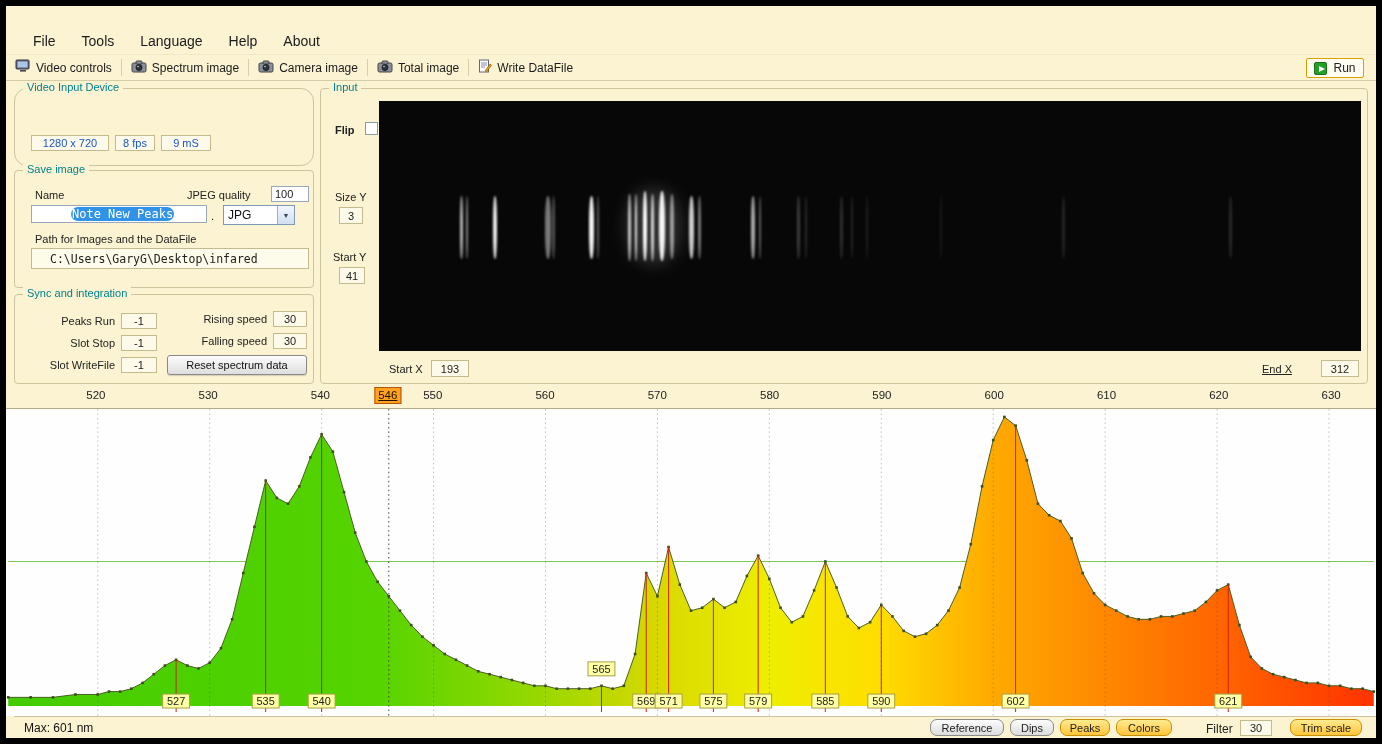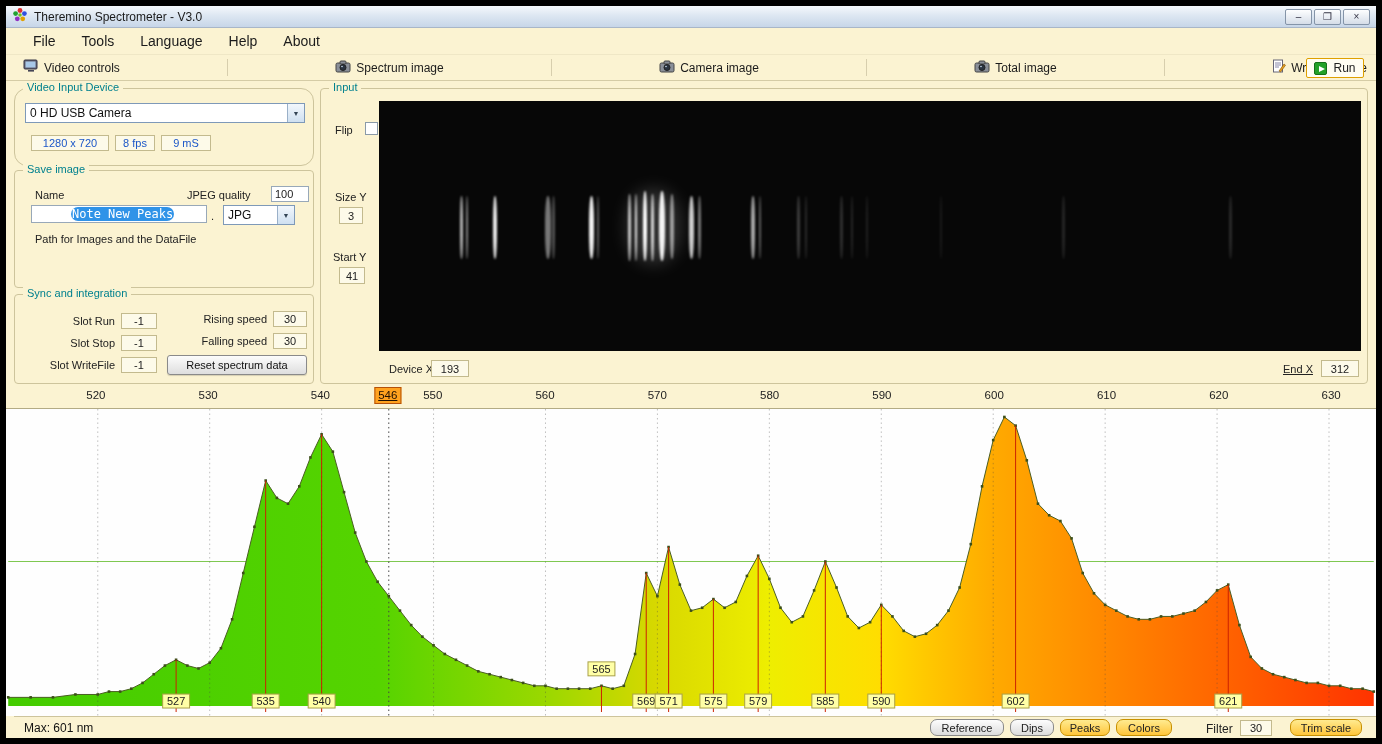--- a/index.html
+++ b/index.html
@@ -10,21 +10,21 @@
   
   .titlebar{position:absolute;left:0;top:0;width:100%;height:22px;background:linear-gradient(#f5f8fc,#dde7f2 45%,#c7d6e8);border-bottom:1px solid #a8b6c8;display:flex;align-items:center;padding:0 6px;}
   .titlebar .title{font-size:12px;color:#1b1b1b;margin-left:6px;flex:1;}
   .winbtn{display:inline-flex;align-items:center;justify-content:center;width:27px;height:16px;margin-left:2px;border:1px solid #8494a8;border-radius:2px;background:linear-gradient(#fdfeff,#d5dde8);font-size:10px;color:#334;cursor:default;}
 
   
   .menubar{position:absolute;left:0;top:22px;width:100%;height:26px;display:flex;align-items:center;padding-left:14px;}
   .menu-item{padding:4px 13px;font-size:14px;color:#1b1b1b;}
 
   
-  .toolbar{position:absolute;left:0;top:48px;width:100%;height:27px;display:flex;align-items:center;border-top:1px solid #efe7c6;border-bottom:1px solid #d5cca6;padding-left:8px;justify-content:space-between;}
+  .toolbar{position:absolute;left:0;top:48px;width:100%;height:27px;display:flex;align-items:center;border-top:1px solid #efe7c6;border-bottom:1px solid #d5cca6;}
   .tb-item{display:flex;align-items:center;gap:5px;padding:0 9px;font-size:12px;color:#1b1b1b;height:100%;}
   .tb-sep{width:1px;height:17px;background:#d7cead;}
   .run-btn{position:absolute;right:12px;top:3px;width:58px;height:20px;display:flex;align-items:center;justify-content:center;gap:6px;border:1px solid #dfa000;background:#fffdf2;border-radius:2px;font-size:12px;}
   .play-ico{display:inline-block;width:13px;height:13px;background:#23a127;border:1px solid #157018;border-radius:2px;position:relative;}
   .play-ico::after{content:"";position:absolute;left:4px;top:3px;border-left:6px solid #fff;border-top:3.5px solid transparent;border-bottom:3.5px solid transparent;}
 
   
   .group{position:absolute;border:1px solid #cdc49c;border-radius:4px;}
   .gtitle{position:absolute;top:-8px;left:8px;background:#FBF3D2;padding:0 4px;color:#00808e;font-size:11px;white-space:nowrap;}
   .lbl{position:absolute;font-size:11px;color:#222;white-space:nowrap;}
@@ -55,36 +55,20 @@
   .statusbar .maxlbl{position:absolute;left:10px;top:4px;font-size:12px;color:#111;}
   .sbtn{position:absolute;top:2px;height:17px;display:flex;align-items:center;justify-content:center;background:linear-gradient(#fdfdfd,#dcdcdc);border:1px solid #8a8a8a;border-radius:7px;font-size:11px;padding:0 8px;}
   .sbtn.active{background:linear-gradient(#ffeb90,#ffc53a);border-color:#c89000;}
 </style>
 </head>
 <body>
 
 <div class="viewport">
 <div class="win">
 
-  <div class="titlebar">
-    <span>
-      <svg width="16" height="16" viewBox="0 0 16 16">
-        <circle cx="8" cy="3.5" r="2.4" fill="#e03030"></circle>
-            <circle cx="12.4" cy="6.6" r="2.4" fill="#3050e0"></circle>
-        <circle cx="10.7" cy="11.8" r="2.4" fill="#e0a000"></circle>
-            <circle cx="5.3" cy="11.8" r="2.4" fill="#9030c0"></circle>
-        <circle cx="3.6" cy="6.6" r="2.4" fill="#20a030"></circle>
-            <circle cx="8" cy="8" r="1.8" fill="#70c020"></circle>
-      </svg>
-    </span>
-    <span class="title">Theremino Spectrometer - V3.0</span>
-    <span class="winbtn">–</span>
-    <span class="winbtn">❐</span>
-    <span class="winbtn">×</span>
-  </div>
 
   <div class="menubar">
     <span class="menu-item">File</span>
     <span class="menu-item">Tools</span>
     <span class="menu-item">Language</span>
     <span class="menu-item">Help</span>
     <span class="menu-item">About</span>
   </div>
 
   <div class="toolbar">
@@ -138,64 +122,63 @@
       <span>Write DataFile</span>
     </span>
     <span class="run-btn">
       <span class="play-ico"></span>
       <span>Run</span>
     </span>
   </div>
 
   <div class="group" style="left:8px;top:82px;width:300px;height:78px;border-radius:13px;">
     <span class="gtitle">Video Input Device</span>
-    <div class="dropdown" style="left:10px;top:14px;width:280px;height:20px;">
-      <span class="dd-text">0 HD USB Camera</span>
-      <span class="dd-btn">▼</span>
-    </div>
     <span class="valbox bluetext" style="left:16px;top:46px;width:78px;height:16px;">1280 x 720</span>
     <span class="valbox bluetext" style="left:100px;top:46px;width:40px;height:16px;">8 fps</span>
     <span class="valbox bluetext" style="left:146px;top:46px;width:50px;height:16px;">9 mS</span>
   </div>
 
   <div class="group" style="left:8px;top:164px;width:300px;height:118px;">
     <span class="gtitle">Save image</span>
     <span class="lbl" style="left:20px;top:18px;">Name</span>
     <span class="lbl" style="left:172px;top:18px;">JPEG quality</span>
     <span class="whitebox" style="left:256px;top:15px;width:38px;height:16px;">100</span>
     <div class="whitebox" style="left:16px;top:34px;width:176px;height:18px;">
       <span style="width:36px;"></span>
       <span class="sel-text">Note New Peaks</span>
     </div>
     <span class="lbl" style="left:196px;top:39px;">.</span>
     <div class="dropdown" style="left:208px;top:34px;width:72px;height:20px;">
       <span class="dd-text">JPG</span>
       <span class="dd-btn">▼</span>
     </div>
     <span class="lbl" style="left:20px;top:62px;">Path for Images and the DataFile</span>
+    <div class="valbox mono" style="left:16px;top:77px;width:278px;height:21px;justify-content:flex-start;padding-left:18px;font-size:11.5px;background:#fdfbe9;">
+          <span>C:\Users\GaryG\Desktop\infared</span>
+        </div>
   </div>
 
   <div class="group" style="left:8px;top:288px;width:300px;height:90px;">
     <span class="gtitle">Sync and integration</span>
-    <span class="lbl" style="left:8px;top:20px;width:92px;text-align:right;">Slot Run</span>
+    <span class="lbl" style="left:8px;top:20px;width:92px;text-align:right;">Peaks Run</span>
     <span class="valbox" style="left:106px;top:18px;width:36px;height:16px;">-1</span>
     <span class="lbl" style="left:8px;top:42px;width:92px;text-align:right;">Slot Stop</span>
     <span class="valbox" style="left:106px;top:40px;width:36px;height:16px;">-1</span>
     <span class="lbl" style="left:8px;top:64px;width:92px;text-align:right;">Slot WriteFile</span>
     <span class="valbox" style="left:106px;top:62px;width:36px;height:16px;">-1</span>
     <span class="lbl" style="left:150px;top:18px;width:102px;text-align:right;">Rising speed</span>
     <span class="valbox" style="left:258px;top:16px;width:34px;height:16px;">30</span>
     <span class="lbl" style="left:150px;top:40px;width:102px;text-align:right;">Falling speed</span>
     <span class="valbox" style="left:258px;top:38px;width:34px;height:16px;">30</span>
     <span class="pushbtn" style="left:152px;top:60px;width:140px;height:20px;">Reset spectrum data</span>
   </div>
 
   <div class="group" style="left:314px;top:82px;width:1048px;height:296px;">
     <span class="gtitle">Input</span>
-    <span class="lbl" style="left:14px;top:35px;">Flip</span>
+    <span class="lbl" style="left:14px;top:35px;font-weight:bold;">Flip</span>
     <span class="checkbox" style="left:44px;top:33px;"></span>
     <span class="lbl" style="left:14px;top:102px;">Size Y</span>
     <span class="valbox" style="left:18px;top:118px;width:24px;height:17px;">3</span>
     <span class="lbl" style="left:12px;top:162px;">Start Y</span>
     <span class="valbox" style="left:18px;top:178px;width:26px;height:17px;">41</span>
     <div id="camera-image">
           <div class="streak" style="left: 8.2%; width: 3px; top: 38%; height: 25%; opacity: 0.7; filter: blur(1.3px);"></div>
           <div class="streak" style="left: 8.9%; width: 2px; top: 38%; height: 25%; opacity: 0.5; filter: blur(1.3px);"></div>
           <div class="streak" style="left: 11.6%; width: 4px; top: 38%; height: 25%; opacity: 0.92; filter: blur(1.3px);"></div>
           <div class="streak" style="left: 16.9%; width: 6px; top: 38%; height: 25%; opacity: 0.45; filter: blur(1.3px);"></div>
@@ -215,23 +198,23 @@
           <div class="streak" style="left: 38.7%; width: 2px; top: 38%; height: 25%; opacity: 0.35; filter: blur(1.3px);"></div>
           <div class="streak" style="left: 42.6%; width: 3px; top: 38%; height: 25%; opacity: 0.22; filter: blur(1.3px);"></div>
           <div class="streak" style="left: 43.4%; width: 2px; top: 38%; height: 25%; opacity: 0.14; filter: blur(1.3px);"></div>
           <div class="streak" style="left: 46.9%; width: 3px; top: 38%; height: 25%; opacity: 0.16; filter: blur(1.3px);"></div>
           <div class="streak" style="left: 48.1%; width: 2px; top: 38%; height: 25%; opacity: 0.12; filter: blur(1.3px);"></div>
           <div class="streak" style="left: 49.6%; width: 2px; top: 38%; height: 25%; opacity: 0.1; filter: blur(1.3px);"></div>
           <div class="streak" style="left: 57.1%; width: 2px; top: 38%; height: 25%; opacity: 0.08; filter: blur(1.3px);"></div>
           <div class="streak" style="left: 69.6%; width: 3px; top: 38%; height: 25%; opacity: 0.12; filter: blur(1.3px);"></div>
           <div class="streak" style="left: 86.6%; width: 3px; top: 38%; height: 25%; opacity: 0.14; filter: blur(1.3px);"></div>
         </div>
-    <span class="lbl" style="left:68px;top:274px;">Device X</span>
+    <span class="lbl" style="left:68px;top:274px;">Start X</span>
     <span class="valbox" style="left:110px;top:271px;width:38px;height:17px;">193</span>
-    <span class="lbl" style="left:962px;top:274px;text-decoration:underline;">End X</span>
+    <span class="lbl" style="left:941px;top:274px;text-decoration:underline;">End X</span>
     <span class="valbox" style="left:1000px;top:271px;width:38px;height:17px;">312</span>
   </div>
 
   <div class="chart">
     <div class="scale-row" id="scale-row">
           <span class="xtick" style="left: 89.8361px;">520</span>
           <span class="xtick" style="left: 202.131px;">530</span>
           <span class="xtick" style="left: 314.426px;">540</span>
           <span class="xtick" style="left: 426.721px;">550</span>
           <span class="xtick" style="left: 539.016px;">560</span>

